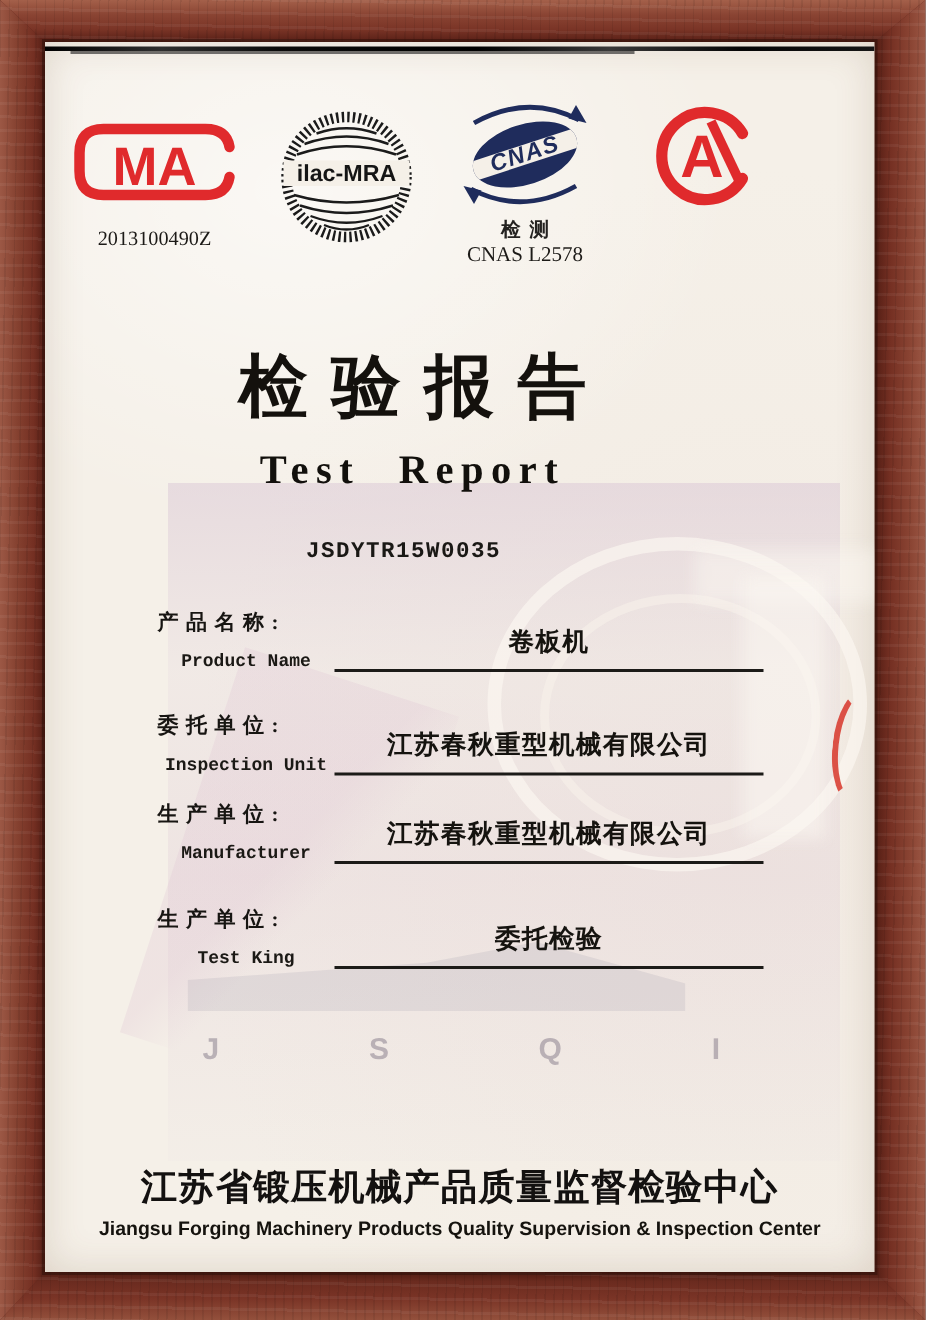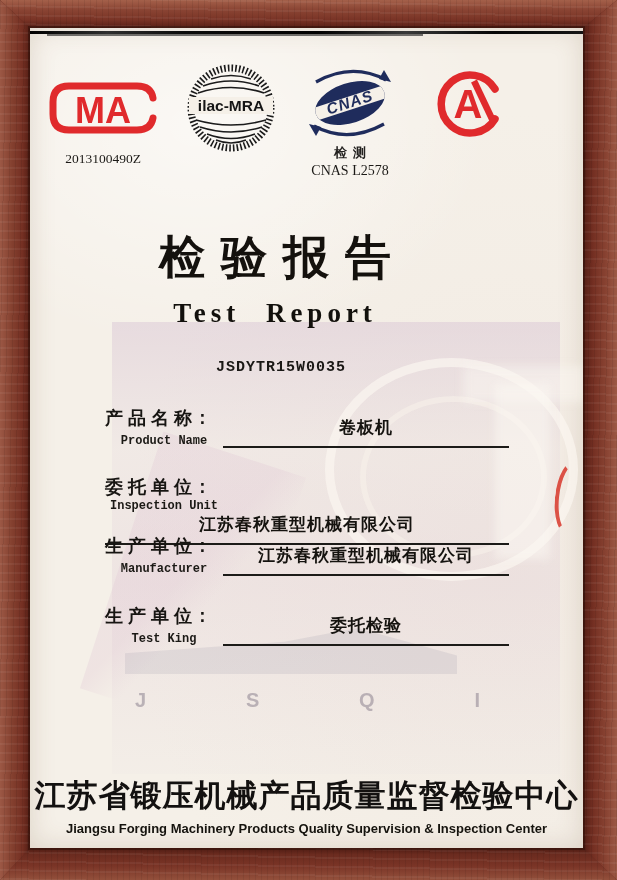--- a/index.html
+++ b/index.html
@@ -56,54 +56,54 @@
     transform:rotate(18deg);}
   .wm-tri{position:absolute;left:95px;top:600px;width:332px;height:46px;background:rgba(168,162,176,0.22);
     clip-path:polygon(0 55%,48% 30%,70% 0,100% 60%,100% 100%,0 100%);}
   .wm-letters{position:absolute;top:661px;left:105px;width:345px;display:flex;justify-content:space-between;
     font-weight:700;font-size:20px;color:rgba(148,138,150,0.6);letter-spacing:0;}
 
   
   .logo{position:absolute;text-align:center;}
   .logo svg{display:block;margin:0 auto;}
   .logo-cma{left:14px;top:50px;width:118px;}
-  .logo-ilac{left:156px;top:36px;width:90px;}
+  .logo-ilac{left:156px;top:46px;width:90px;}
   .logo-cnas{left:270px;top:36px;width:100px;}
   .logo-al{left:373px;top:40px;width:140px;}
   .logo-code{margin-top:13px;font-family:"Liberation Serif","DejaVu Serif",serif;
     font-size:13.5px;color:#1c1a17;white-space:nowrap;}
   .cnas-caption{margin-top:2px;font-size:13px;font-weight:600;letter-spacing:6px;text-indent:6px;color:#242220;
     font-family:"Liberation Serif","DejaVu Serif",serif;}
   .cnas-code{margin-top:1px;font-family:"Liberation Serif","DejaVu Serif",serif;font-size:14px;color:#1c1a17;}
 
   
   .title-wrap{position:absolute;top:205px;left:0;width:490px;text-align:center;}
   .title-zh{font-family:"Liberation Serif","DejaVu Serif",serif;font-weight:700;
     font-size:46px;line-height:1.1;letter-spacing:16px;text-indent:16px;color:#14110d;}
   .title-en{margin-top:14px;font-family:"Liberation Serif","DejaVu Serif",serif;font-weight:700;
     font-size:27px;letter-spacing:5px;word-spacing:14px;color:#12100c;}
-  .report-no{position:absolute;top:331px;left:12px;width:478px;text-align:center;
+  .report-no{position:absolute;top:331px;left:0;width:478px;text-align:center;
     font-family:"Liberation Mono","DejaVu Sans Mono",monospace;font-weight:700;
     font-size:15px;letter-spacing:1px;color:#1a1815;}
 
   
   .field{position:absolute;left:75px;width:404px;height:42px;display:flex;}
   .f-label{width:118px;display:flex;flex-direction:column;justify-content:space-between;}
-  .f-zh{font-family:Liberation Mono, monospace;font-weight:700;font-size:18px;
+  .f-zh{font-family:Liberation Serif, serif;font-weight:700;font-size:14px;
     letter-spacing:5px;color:#171512;white-space:nowrap;}
   .f-en{font-family:"Liberation Mono","DejaVu Sans Mono",monospace;font-weight:700;font-size:12px;
     color:#1b1915;text-align:center;white-space:nowrap;}
   .f-line{flex:1;border-bottom:2px solid #1c1b18;display:flex;align-items:flex-end;justify-content:center;}
   .f-value{font-family:"Liberation Serif","DejaVu Serif",serif;font-weight:700;font-size:17px;
     letter-spacing:1px;color:#15130f;padding-bottom:7px;white-space:nowrap;}
-  .field.row1{top:378px;}.field.row2{top:447px;flex-direction:column;}.field.row3{top:506px;}.field.row4{top:576px;}
+  .field.row1{top:378px;}.field.row2{top:447px;}.field.row3{top:506px;}.field.row4{top:576px;}
 
   
   .footer{position:absolute;top:747px;left:0;width:100%;text-align:center;}
-  .footer-zh{font-weight:700;font-size:31px;letter-spacing:1px;color:#131110;}
+  .footer-zh{font-weight:700;font-size:24px;letter-spacing:1px;color:#131110;}
   .footer-en{margin-top:4px;font-weight:700;font-size:13px;color:#15130e;}
 
   
   .red-arc{position:absolute;right:-6px;top:432px;width:26px;height:68px;
     border:4px solid transparent;border-left-color:#d8372b;border-radius:50%;
     transform:rotate(6deg);opacity:0.85;}
 </style>
 </head>
 <body>
 

